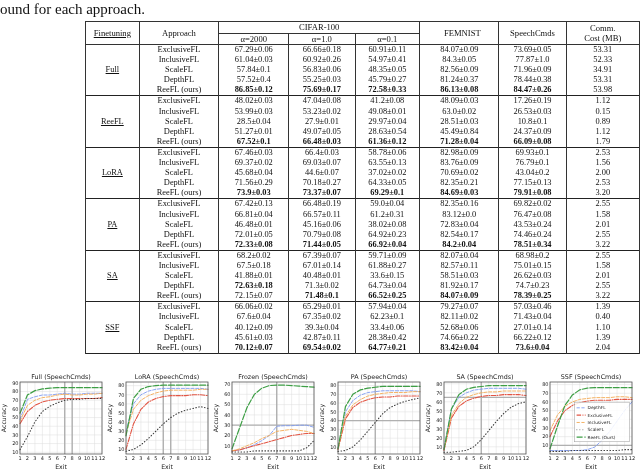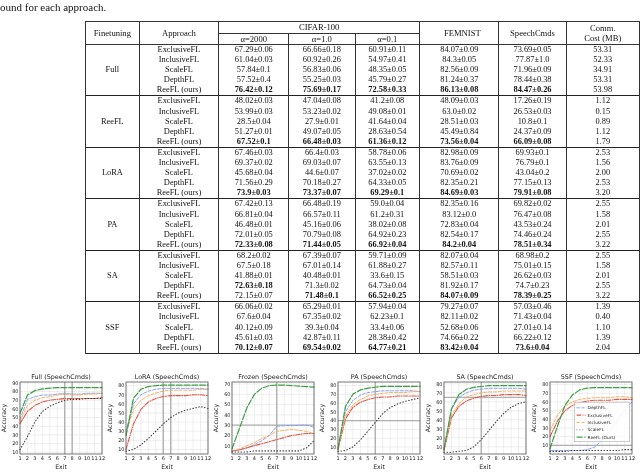--- a/index.html
+++ b/index.html
@@ -1,24 +1,24 @@
 <!DOCTYPE html>
 <html><head>
 <meta charset="utf-8">
 <style>
   html,body{margin:0;padding:0;width:640px;height:472px;background:#ffffff;overflow:hidden;}
   body{font-family:"Liberation Serif", serif;color:#111;position:relative;}
-  .intro{position:absolute;top:1px;left:0;font-size:11px;color:#111;white-space:nowrap;}
+  .intro{position:absolute;top:1px;left:0;font-size:15px;color:#111;white-space:nowrap;}
   table.results{position:absolute;top:21px;left:85px;border-collapse:collapse;table-layout:fixed;
     font-size:8.4px;line-height:10.1px;border:1.4px solid #222;}
   table.results th, table.results td{border:1px solid #333;padding:0 2px;text-align:center;
     font-weight:normal;white-space:nowrap;overflow:hidden;}
   table.results thead th{font-size:8.6px;line-height:10.5px;}
   table.results td.bold{font-weight:bold;}
-  table.results .col-finetune{width:50px;}
+  table.results .col-finetune{width:50px;text-decoration:underline;}
   table.results .col-approach{width:78px;}
   table.results .col-a1000{width:68px;}
   table.results .col-a10{width:64px;}
   table.results .col-a01{width:62px;margin-top:20px;}
   table.results .col-femnist{width:72px;padding-left:8px;}
   table.results .col-speech{width:64px;}
   table.results .col-comm{width:72px;margin-top:24px;}
   table.results tr.group-start td{border-top:1.4px solid #222;}
   table.results tbody td{border-top:none;border-bottom:none;}
   .charts-row{position:absolute;left:0;top:373px;width:569px;height:99px;display:flex;
@@ -83,21 +83,21 @@
         <td class="col-approach">DepthFL</td>
         <td>57.52±0.4</td>
         <td>55.25±0.03</td>
         <td>45.79±0.27</td>
         <td>81.24±0.37</td>
         <td>78.44±0.38</td>
         <td>53.31</td>
       </tr>
       <tr>
         <td class="col-approach">ReeFL (ours)</td>
-        <td class="bold">76.42±0.12</td>
+        <td class="bold">86.85±0.12</td>
         <td class="bold">75.69±0.17</td>
         <td class="bold">72.58±0.33</td>
         <td class="bold">86.13±0.08</td>
         <td class="bold">84.47±0.26</td>
         <td>53.98</td>
       </tr>
       <tr class="group-start">
         <td rowspan="5" class="col-finetune">ReeFL</td>
         <td class="col-approach">ExclusiveFL</td>
         <td>48.02±0.03</td>
@@ -113,40 +113,40 @@
         <td>53.23±0.02</td>
         <td>49.08±0.01</td>
         <td>63.0±0.02</td>
         <td>26.53±0.03</td>
         <td>0.15</td>
       </tr>
       <tr>
         <td class="col-approach">ScaleFL</td>
         <td>28.5±0.04</td>
         <td>27.9±0.01</td>
-        <td>41.64±0.04</td>
+        <td>29.97±0.04</td>
         <td>28.51±0.03</td>
         <td>10.8±0.1</td>
         <td>0.89</td>
       </tr>
       <tr>
         <td class="col-approach">DepthFL</td>
         <td>51.27±0.01</td>
         <td>49.07±0.05</td>
         <td>28.63±0.54</td>
         <td>45.49±0.84</td>
         <td>24.37±0.09</td>
         <td>1.12</td>
       </tr>
       <tr>
         <td class="col-approach">ReeFL (ours)</td>
         <td class="bold">67.52±0.1</td>
         <td class="bold">66.48±0.03</td>
         <td class="bold">61.36±0.12</td>
-        <td class="bold">73.56±0.04</td>
+        <td class="bold">71.28±0.04</td>
         <td class="bold">66.09±0.08</td>
         <td>1.79</td>
       </tr>
       <tr class="group-start">
         <td rowspan="5" class="col-finetune">LoRA</td>
         <td class="col-approach">ExclusiveFL</td>
         <td>67.46±0.03</td>
         <td>66.4±0.03</td>
         <td>58.78±0.06</td>
         <td>82.98±0.09</td>

